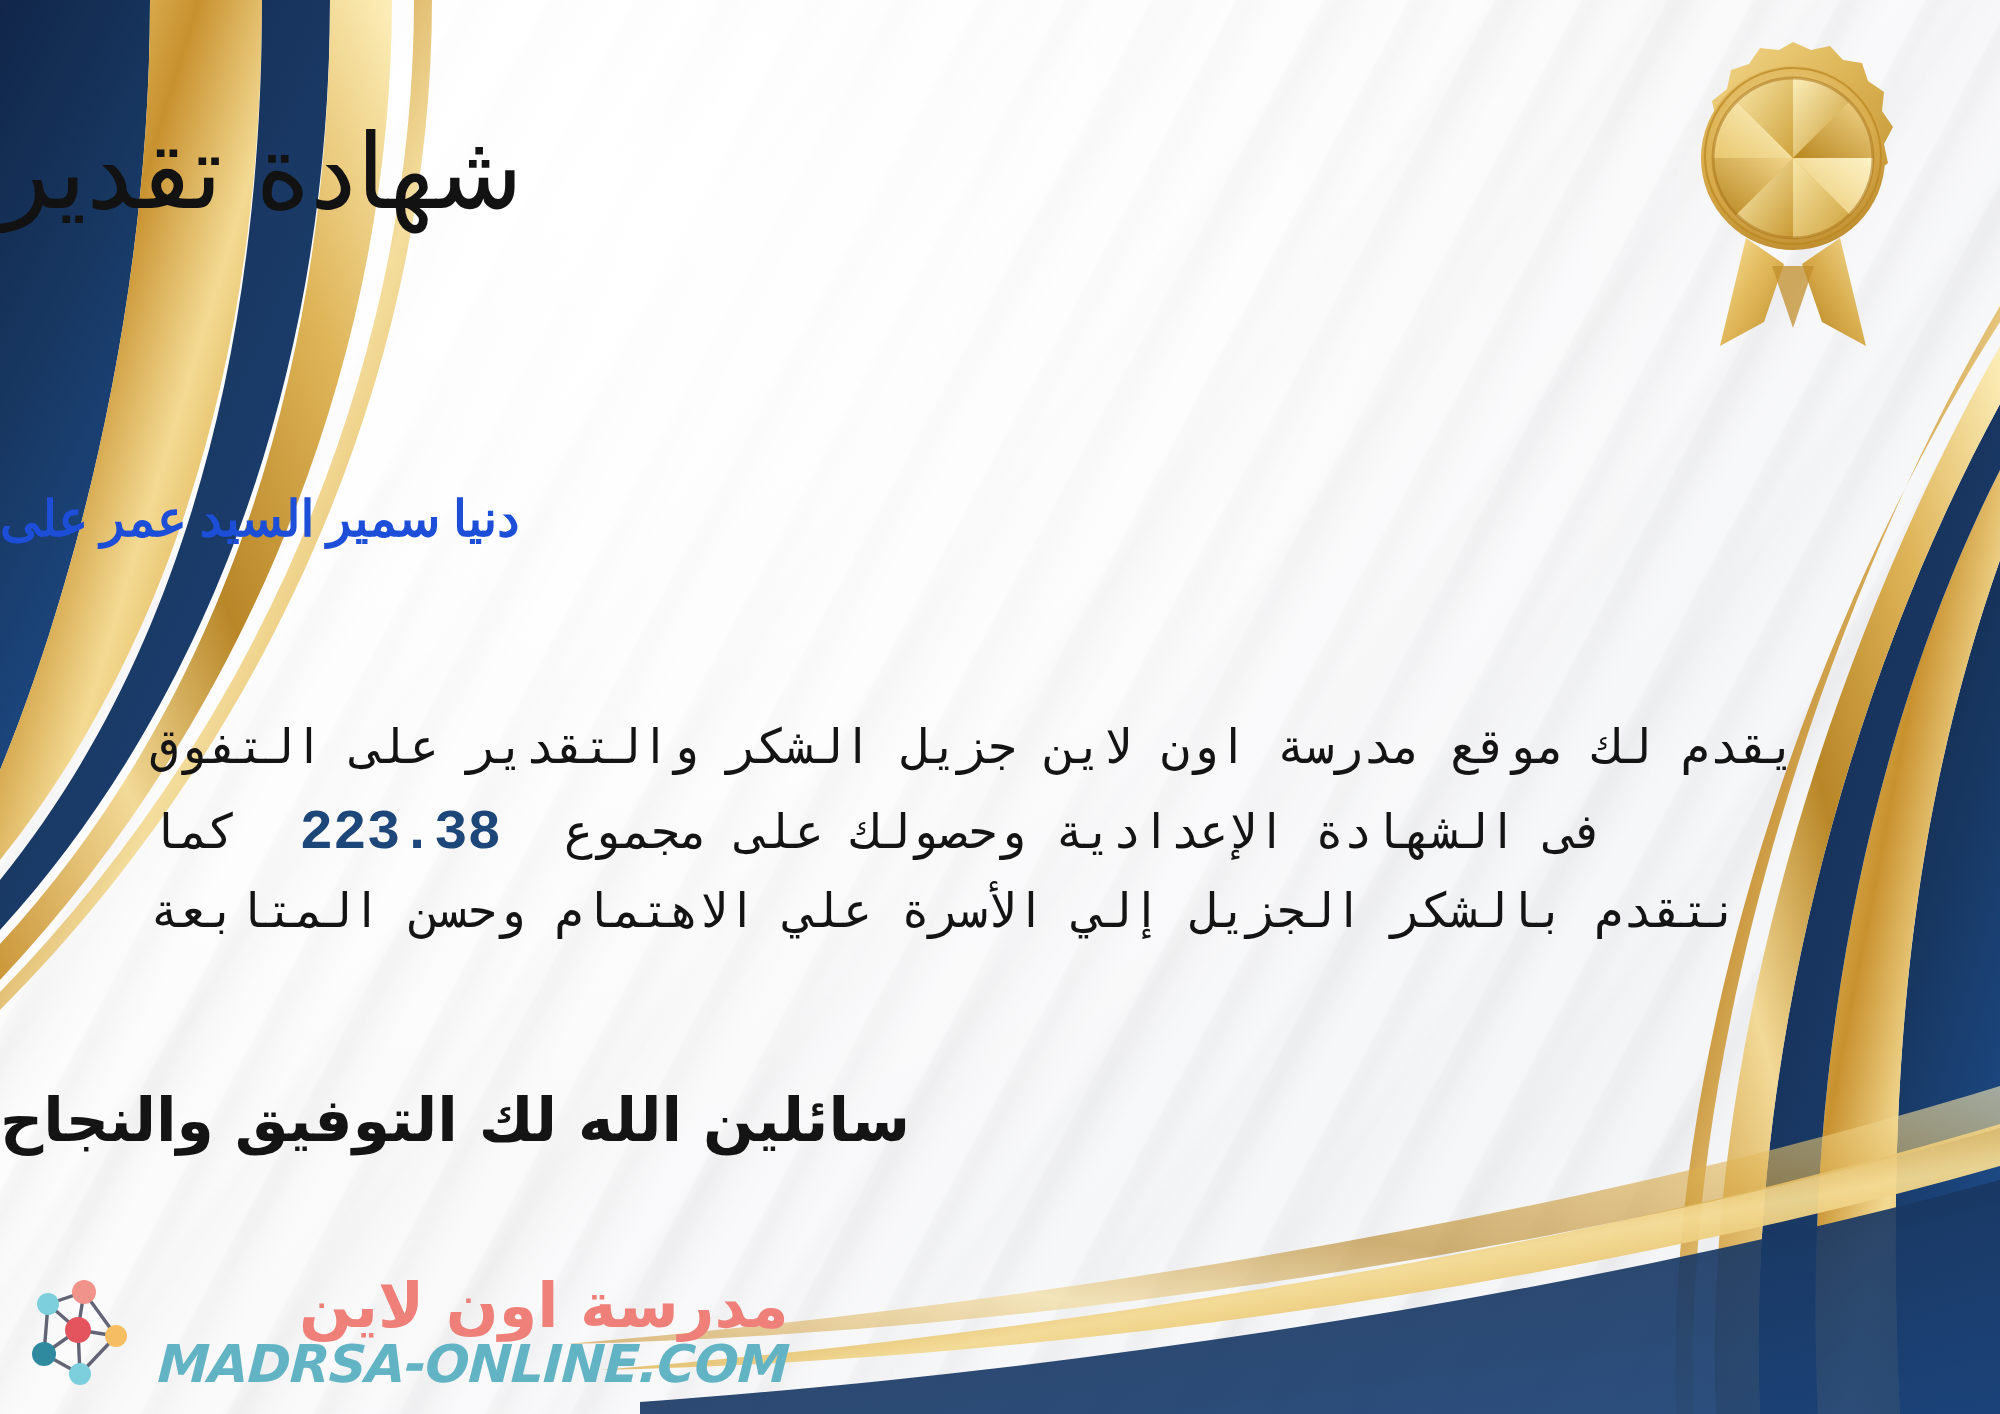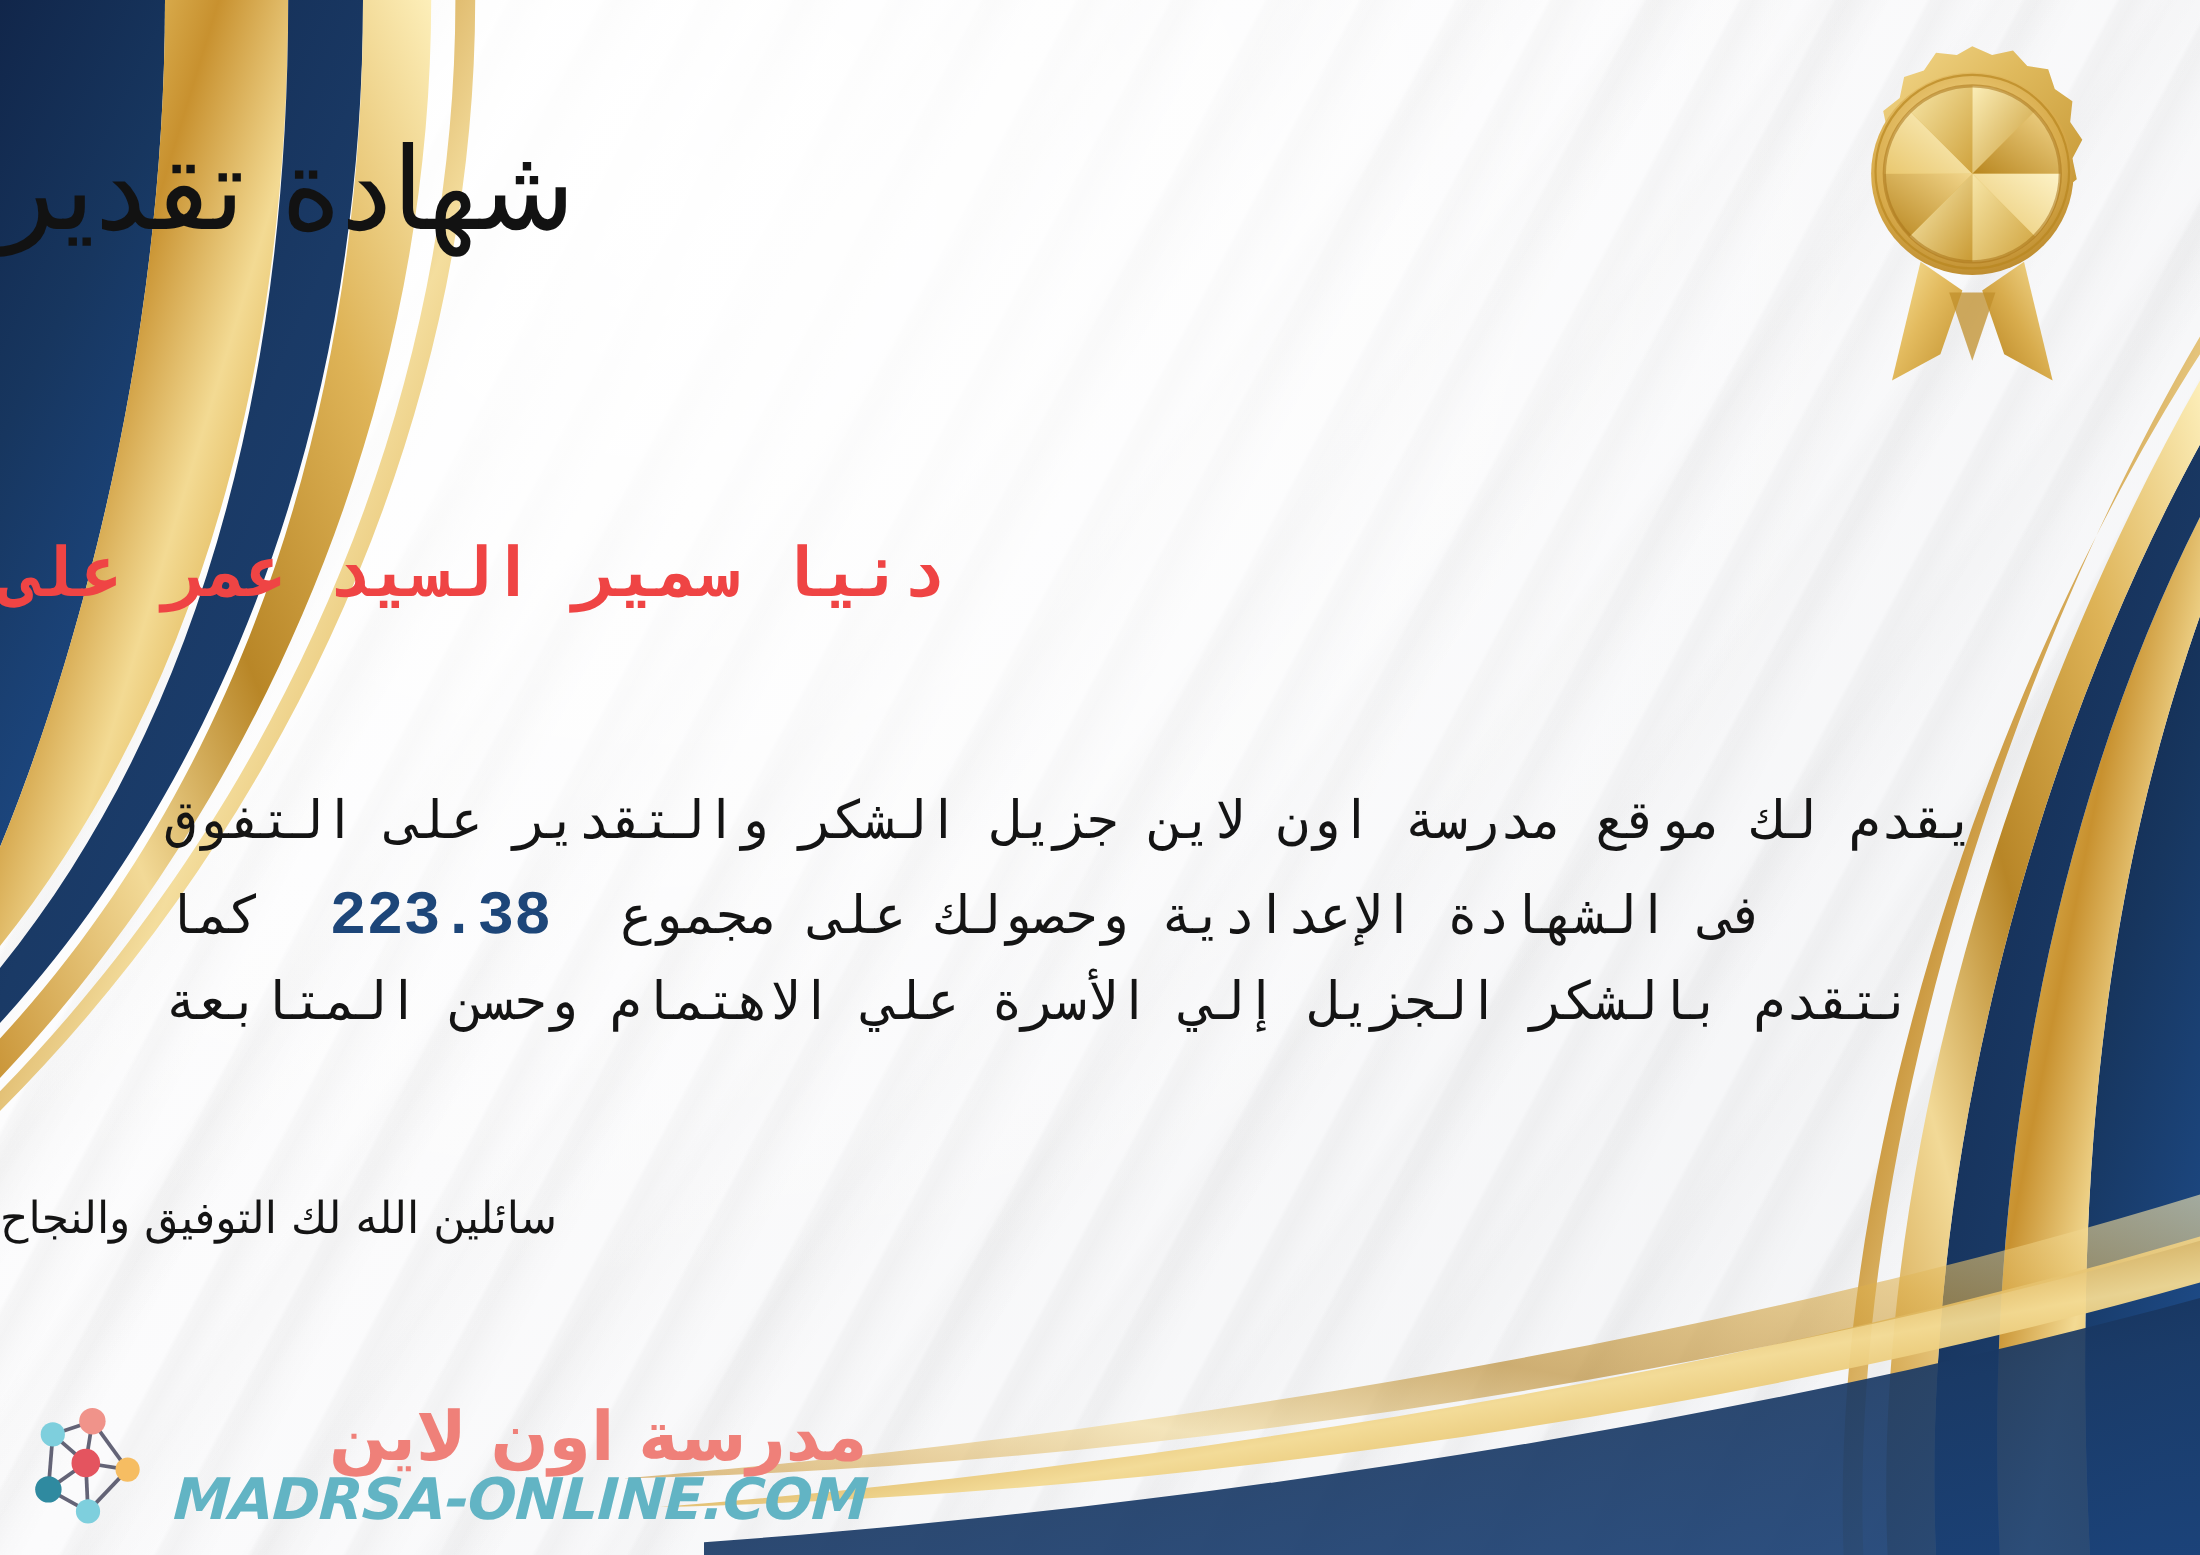--- a/index.html
+++ b/index.html
@@ -80,25 +80,25 @@
     color: #121212;
     letter-spacing: 1px;
     font-family: "DejaVu Sans", sans-serif;
   }
 
   .recipient-name {
     position: absolute;
     top: 492px;
     left: 0;
     right: 0;
-    font-size: 62px;
+    font-size: 50px;
     line-height: 1.1;
     font-weight: 700;
-    color: #ef4444;
-    font-family: Liberation Mono, monospace;
+    color: #1d4ed8;
+    font-family: Liberation Serif, serif;
   }
 
   .body-block {
     position: absolute;
     top: 713px;
     left: 150px;
     right: 150px;
     font-size: 48px;
     line-height: 1.58;
     color: #141414;
@@ -116,23 +116,23 @@
     font-size: 56px;
     letter-spacing: 2px;
     padding: 0 34px;
   }
 
   .closing-line {
     position: absolute;
     top: 1085px;
     left: 0;
     right: 0;
-    font-size: 40px;
+    font-size: 60px;
     color: #141414;
-    font-weight: 400;
+    font-weight: 700;
     font-family: "DejaVu Sans", sans-serif;
   }
 
   
   .badge {
     position: absolute;
     top: 28px;
     right: 82px;
     width: 250px;
     height: 330px;

